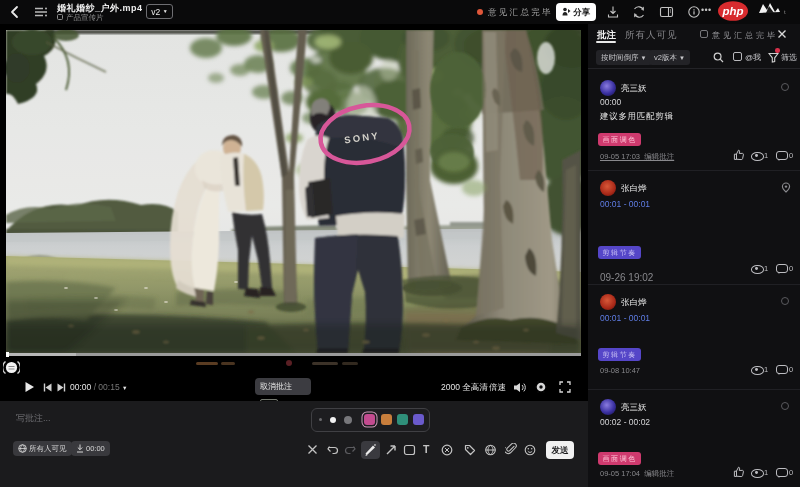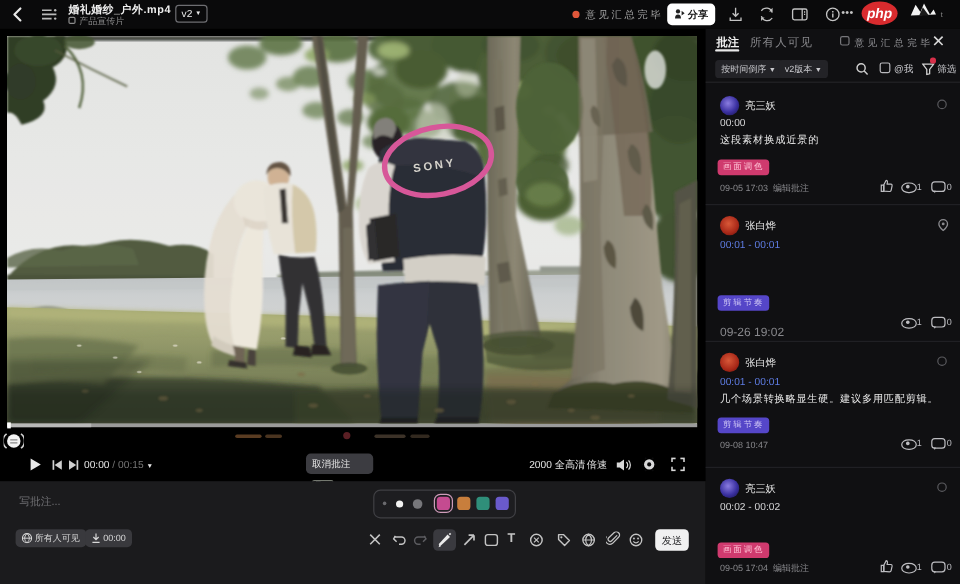--- a/index.html
+++ b/index.html
@@ -435,21 +435,21 @@
     </svg>
   <svg class="abs" style="left:505px;top:443px;" width="12" height="13" viewBox="0 0 12 13">
       <path d="M9.5 3.5 5 8a1.8 1.8 0 0 1-2.6-2.6L7 1a2.8 2.8 0 0 1 4 4l-5.2 5.3a4 4 0 0 1-5.6-5.6" stroke="#c3c3c3" stroke-width="1.1" fill="none" stroke-linecap="round" transform="scale(0.95)"></path>
     </svg>
   <svg class="abs" style="left:524px;top:444px;" width="12" height="12" viewBox="0 0 12 12">
       <circle cx="6" cy="6" r="4.8" stroke="#c3c3c3" stroke-width="1.1" fill="none"></circle>
       <circle cx="4.3" cy="4.8" r="0.8" fill="#c3c3c3"></circle>
       <circle cx="7.7" cy="4.8" r="0.8" fill="#c3c3c3"></circle>
       <path d="M3.8 7.2c1.3 1.6 3.1 1.6 4.4 0" stroke="#c3c3c3" stroke-width="1" fill="none"></path>
     </svg>
-  <div class="abs" style="left:546px;top:441px;width:28px;height:18px;background:#f1f1f1;border-radius:4px;color:#19191b;font-size:8.5px;font-weight:normal;text-align:center;line-height:18px;">发送</div>
+  <div class="abs" style="left:546px;top:441px;width:28px;height:18px;background:#f1f1f1;border-radius:4px;color:#19191b;font-size:8.5px;font-weight:bold;text-align:center;line-height:18px;">发送</div>
 
   <div class="abs" style="left:311px;top:408px;width:119px;height:24px;background:#1d1d20;border:1px solid #404044;border-radius:6px;"></div>
   <div class="abs" style="left:319px;top:418px;width:3px;height:3px;border-radius:50%;background:#6a6a6e;"></div>
   <div class="abs" style="left:330px;top:416.5px;width:6px;height:6px;border-radius:50%;background:#f2f2f2;"></div>
   <div class="abs" style="left:344px;top:415.5px;width:8px;height:8px;border-radius:50%;background:#77777b;"></div>
   <div class="abs" style="left:364px;top:414px;width:11px;height:11px;border-radius:3px;background:#c44b90;box-shadow:0 0 0 1.5px #1d1d20,0 0 0 2.5px #cf9cba;"></div>
   <div class="abs" style="left:381px;top:414px;width:11px;height:11px;border-radius:3px;background:#c87e3c;"></div>
   <div class="abs" style="left:397px;top:414px;width:11px;height:11px;border-radius:3px;background:#2f8f7a;"></div>
   <div class="abs" style="left:413px;top:414px;width:11px;height:11px;border-radius:3px;background:#6a5acc;"></div>
 
@@ -476,23 +476,23 @@
       <path d="M1 1.5h9L6.7 5.8v3.7L4.3 10V5.8z" stroke="#cfcfcf" stroke-width="1.1" fill="none"></path>
     </svg>
   <div class="abs" style="left:775px;top:48px;width:4.5px;height:4.5px;border-radius:50%;background:#d8304a;"></div>
   <div class="abs" style="left:781px;top:52px;font-size:8px;color:#c9c9cd;">筛选</div>
   <div class="abs" style="left:588px;top:68px;width:212px;height:1px;background:#232327;"></div>
 
   <div class="abs" style="left:600px;top:80px;width:16px;height:16px;border-radius:50%;background:radial-gradient(circle at 42% 38%,#8a7ce0,#3a30a0 55%,#131040);"></div>
   <div class="abs" style="left:621px;top:83px;font-size:8.5px;color:#ececec;">亮三妖</div>
   <div class="abs" style="left:781px;top:83px;width:8px;height:8px;border:1px solid #5a5a5e;border-radius:50%;"></div>
   <div class="abs" style="left:600px;top:97px;font-size:8.5px;color:#d5d5d7;">00:00</div>
-  <div class="abs" style="left:600px;top:111px;font-size:8.5px;color:#e8e8e8;letter-spacing:0.7px;">这段素材换成近景的</div>
+  <div class="abs" style="left:600px;top:111px;font-size:8.5px;color:#e8e8e8;letter-spacing:0.7px;">建议多用匹配剪辑</div>
   <div class="abs" style="left:598px;top:133px;height:13px;background:#cf3a6e;border-radius:3px;color:#ffc3d6;font-size:7px;line-height:13px;padding:0 4.5px;letter-spacing:1.6px;">画面调色</div>
-  <div class="abs" style="left:600px;top:152px;font-size:7.5px;color:#88888c;">09-05 17:03&nbsp;&nbsp;编辑批注</div>
+  <div class="abs" style="left:600px;top:152px;font-size:7.5px;color:#88888c;text-decoration:underline;">09-05 17:03&nbsp;&nbsp;编辑批注</div>
   <svg class="abs" style="left:733px;top:149px;" width="12" height="12" viewBox="0 0 12 12">
       <path d="M3.5 5 5.5 1.2 Q6.8 1.4 6.6 2.8 L6.2 4.4 9.6 4.4 Q10.6 4.6 10.4 5.8 L9.6 9.6 Q9.4 10.6 8.2 10.6 L3.5 10.2 Z" stroke="#bdbdc1" stroke-width="1" fill="none" stroke-linejoin="round"></path>
       <path d="M1.4 5.2 3.5 5.2 3.5 10.4 1.4 10.4Z" stroke="#bdbdc1" stroke-width="1" fill="none"></path>
     </svg>
   <div class="eye abs" style="left:751px;top:150px;"></div>
   <div class="abs" style="left:764px;top:151px;font-size:7.5px;color:#bdbdc1;">1</div>
   <div class="bub abs" style="left:776px;top:150px;"></div>
   <div class="abs" style="left:789px;top:151px;font-size:7.5px;color:#bdbdc1;">0</div>
   <div class="abs" style="left:588px;top:170px;width:212px;height:1px;background:#202024;"></div>
 
@@ -508,21 +508,20 @@
   <div class="eye abs" style="left:751px;top:263px;"></div>
   <div class="abs" style="left:764px;top:264px;font-size:7.5px;color:#bdbdc1;">1</div>
   <div class="bub abs" style="left:776px;top:263px;"></div>
   <div class="abs" style="left:789px;top:264px;font-size:7.5px;color:#bdbdc1;">0</div>
   <div class="abs" style="left:588px;top:284px;width:212px;height:1px;background:#202024;"></div>
 
   <div class="abs" style="left:600px;top:294px;width:16px;height:16px;border-radius:50%;background:radial-gradient(circle at 45% 40%,#d85838,#a82818 60%,#5a0f08);"></div>
   <div class="abs" style="left:621px;top:297px;font-size:8.5px;color:#ececec;">张白烨</div>
   <div class="abs" style="left:781px;top:297px;width:8px;height:8px;border:1px solid #5a5a5e;border-radius:50%;"></div>
   <div class="abs" style="left:600px;top:313px;font-size:8.5px;color:#5f7de4;">00:01 - 00:01</div>
-  <div class="abs" style="left:600px;top:327px;font-size:8.5px;color:#e8e8e8;letter-spacing:0.6px;">几个场景转换略显生硬。建议多用匹配剪辑。</div>
   <div class="abs" style="left:598px;top:348px;height:13px;background:#5546c8;border-radius:3px;color:#cdc5f5;font-size:7px;line-height:13px;padding:0 4.5px;letter-spacing:1.6px;">剪辑节奏</div>
   <div class="abs" style="left:600px;top:366px;font-size:7.5px;color:#88888c;">09-08 10:47</div>
   <div class="eye abs" style="left:751px;top:364px;"></div>
   <div class="abs" style="left:764px;top:365px;font-size:7.5px;color:#bdbdc1;">1</div>
   <div class="bub abs" style="left:776px;top:364px;"></div>
   <div class="abs" style="left:789px;top:365px;font-size:7.5px;color:#bdbdc1;">0</div>
   <div class="abs" style="left:588px;top:389px;width:212px;height:1px;background:#202024;"></div>
 
   <div class="abs" style="left:600px;top:399px;width:16px;height:16px;border-radius:50%;background:radial-gradient(circle at 42% 38%,#8a7ce0,#3a30a0 55%,#131040);"></div>
   <div class="abs" style="left:621px;top:402px;font-size:8.5px;color:#ececec;">亮三妖</div>

